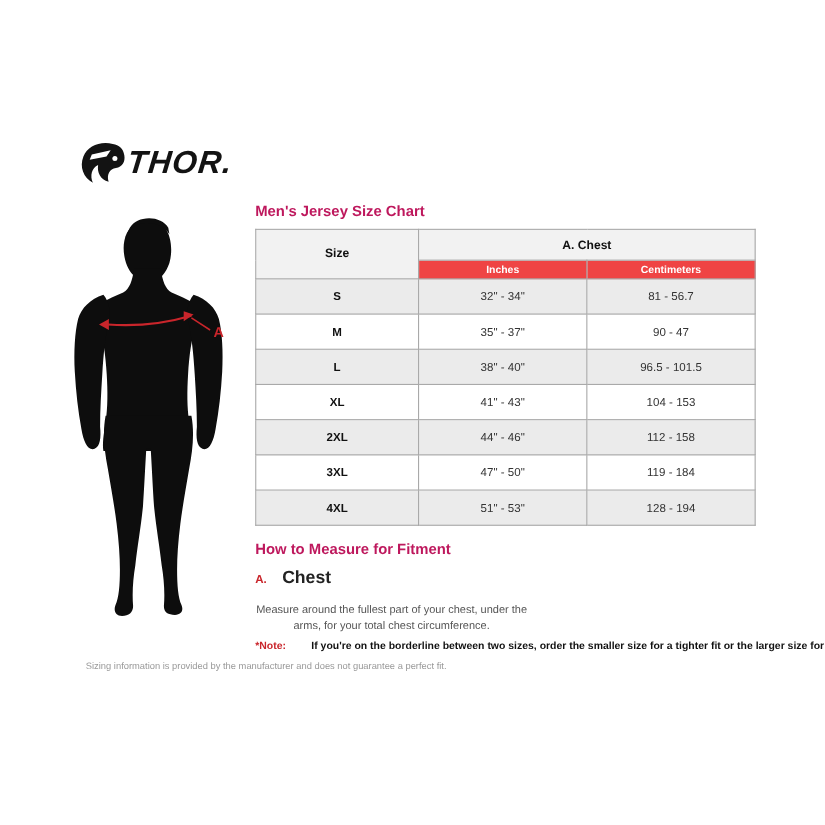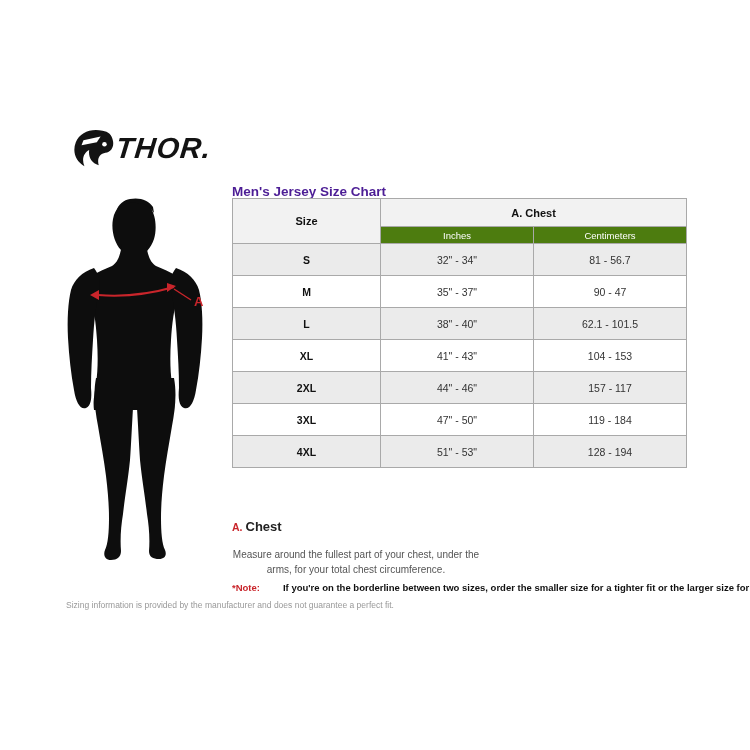--- a/index.html
+++ b/index.html
@@ -10,50 +10,50 @@
   
   .logo { position:absolute; left:72px; top:128px; display:flex; align-items:center; }
   .logo-word {
     font-size:29px; font-weight:900; font-style:italic; color:#131313;
     letter-spacing:1px; transform:skewX(-6deg); margin-left:2px; line-height:1;
   }
   
   .figure { position:absolute; left:60px; top:198px; width:152px; height:370px; }
   
   .section-title {
-    position:absolute; left:232px; font-size:13.5px; font-weight:bold; color:#4c1d95;
+    position:absolute; left:232px; font-size:13.5px; font-weight:bold; color:#be185d;
   }
   
   .size-table {
-    position:absolute; left:232px; top:198px; border-collapse:collapse;
+    position:absolute; left:232px; top:208px; border-collapse:collapse;
     table-layout:fixed;
   }
   .size-table td, .size-table th { border:1px solid #a9a9a9; padding:0; text-align:center; vertical-align:middle; }
   .col-size { width:147px; }
   .col-in   { width:152px; }
   .col-cm   { width:152px; }
   .head-cell { background:#f2f2f2; font-size:11px; font-weight:bold; color:#111; }
   .row-group { height:28px; }
   .black-bar {
-    background:#4d7c0f; color:#ffffff; font-size:9.5px; font-weight:normal;
+    background:#ef4444; color:#ffffff; font-size:9.5px; font-weight:bold;
     height:16px; border-color:#0a0a0a;
   }
   .size-table tbody td { height:31px; font-size:10.5px; color:#333; }
   .size-table tbody td.size-cell { font-weight:bold; color:#111; }
   .size-table tbody tr.alt { background:#ebebeb; }
   
   .measure-item { position:absolute; left:232px; top:517px; }
   .measure-key  { color:#c9252b; font-weight:bold; font-size:10.5px; }
-  .measure-name { color:#222; font-weight:bold; font-size:13px; margin-left:3px; }
+  .measure-name { color:#222; font-weight:bold; font-size:16px; margin-left:14px; }
   .measure-desc { margin-top:13px; width:248px; font-size:10px; color:#555; line-height:1.45;text-align:center; }
   
   .note { position:absolute; left:232px; top:582px; font-size:9.5px; font-weight:bold; color:#111; white-space:nowrap; }
   .note-label { color:#c9252b; margin-right:23px; }
   
-  .disclaimer { position:absolute; left:66px; top:599px; font-size:8.5px; color:#999; line-height:1.5; }
+  .disclaimer { position:absolute; left:78px; top:599px; font-size:8.5px; color:#999; line-height:1.5; }
 </style>
 </head>
 <body>
 
 <div class="page">
 
   <div class="logo">
     <svg width="42" height="40" viewBox="0 0 44 40" aria-hidden="true">
       <path fill="#131313" d="M32,2 C20,-1 8,4 4,14 C0,24 4,34 13,39 C10,32 12,25 18,22 C17,29 20,36 28,38 C26,31 29,26 35,25 C41,24 44,19 43,13 C42,6 38,3 32,2 Z"></path>
       <path fill="#ffffff" d="M12,12 L30,8 L26,14 L10,17 Z"></path>
@@ -108,45 +108,46 @@
         <td>81 - 56.7</td>
       </tr>
       <tr>
         <td class="size-cell">M</td>
         <td>35" - 37"</td>
         <td>90 - 47</td>
       </tr>
       <tr class="alt">
         <td class="size-cell">L</td>
         <td>38" - 40"</td>
-        <td>62.1 - 101.5</td>
+        <td>96.5 - 101.5</td>
       </tr>
       <tr>
         <td class="size-cell">XL</td>
         <td>41" - 43"</td>
         <td>104 - 153</td>
       </tr>
       <tr class="alt">
         <td class="size-cell">2XL</td>
         <td>44" - 46"</td>
-        <td>157 - 117</td>
+        <td>112 - 158</td>
       </tr>
       <tr>
         <td class="size-cell">3XL</td>
         <td>47" - 50"</td>
         <td>119 - 184</td>
       </tr>
       <tr class="alt">
         <td class="size-cell">4XL</td>
         <td>51" - 53"</td>
         <td>128 - 194</td>
       </tr>
     </tbody>
   </table>
 
+  <div class="section-title" style="top:492px;">How to Measure for Fitment</div>
 
   <div class="measure-item">
     <div>
       <span class="measure-key">A.</span><span class="measure-name">Chest</span>
     </div>
     <div class="measure-desc">Measure around the fullest part of your chest, under the arms, for your total chest circumference.</div>
   </div>
 
   <div class="note">
     <span class="note-label">*Note:</span><span>If you're on the borderline between two sizes, order the smaller size for a tighter fit or the larger size for a looser fit.</span>

